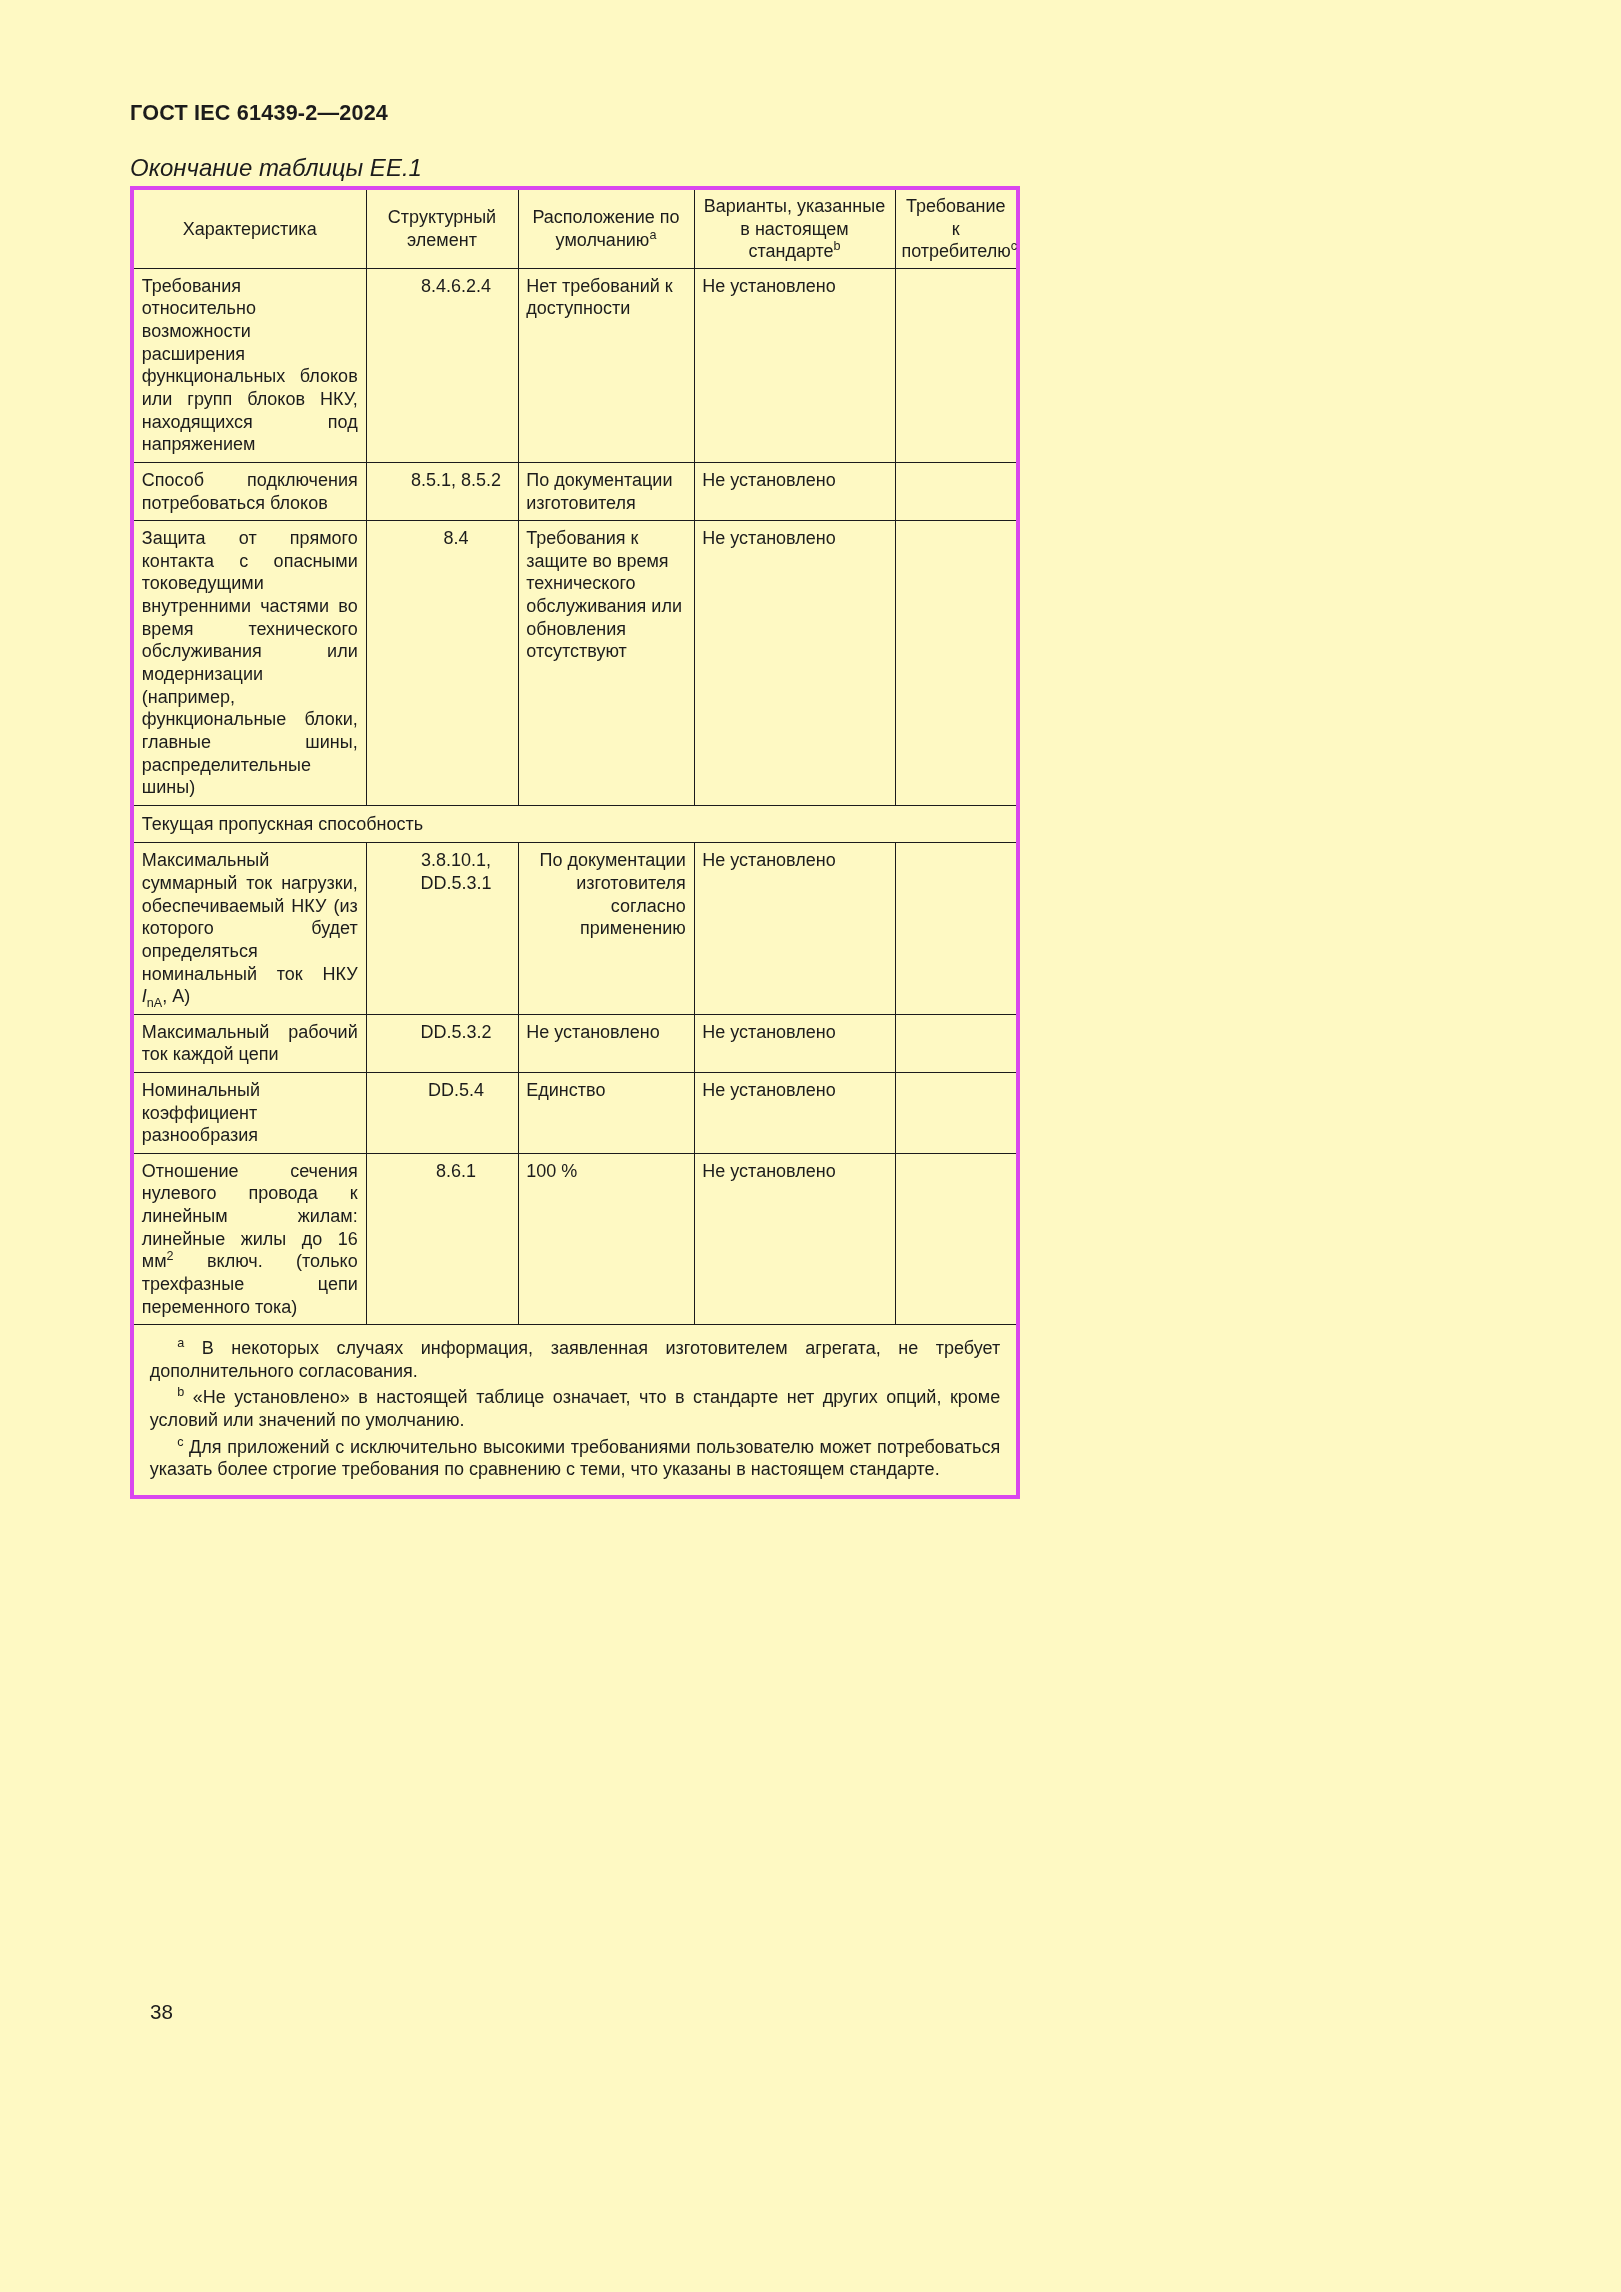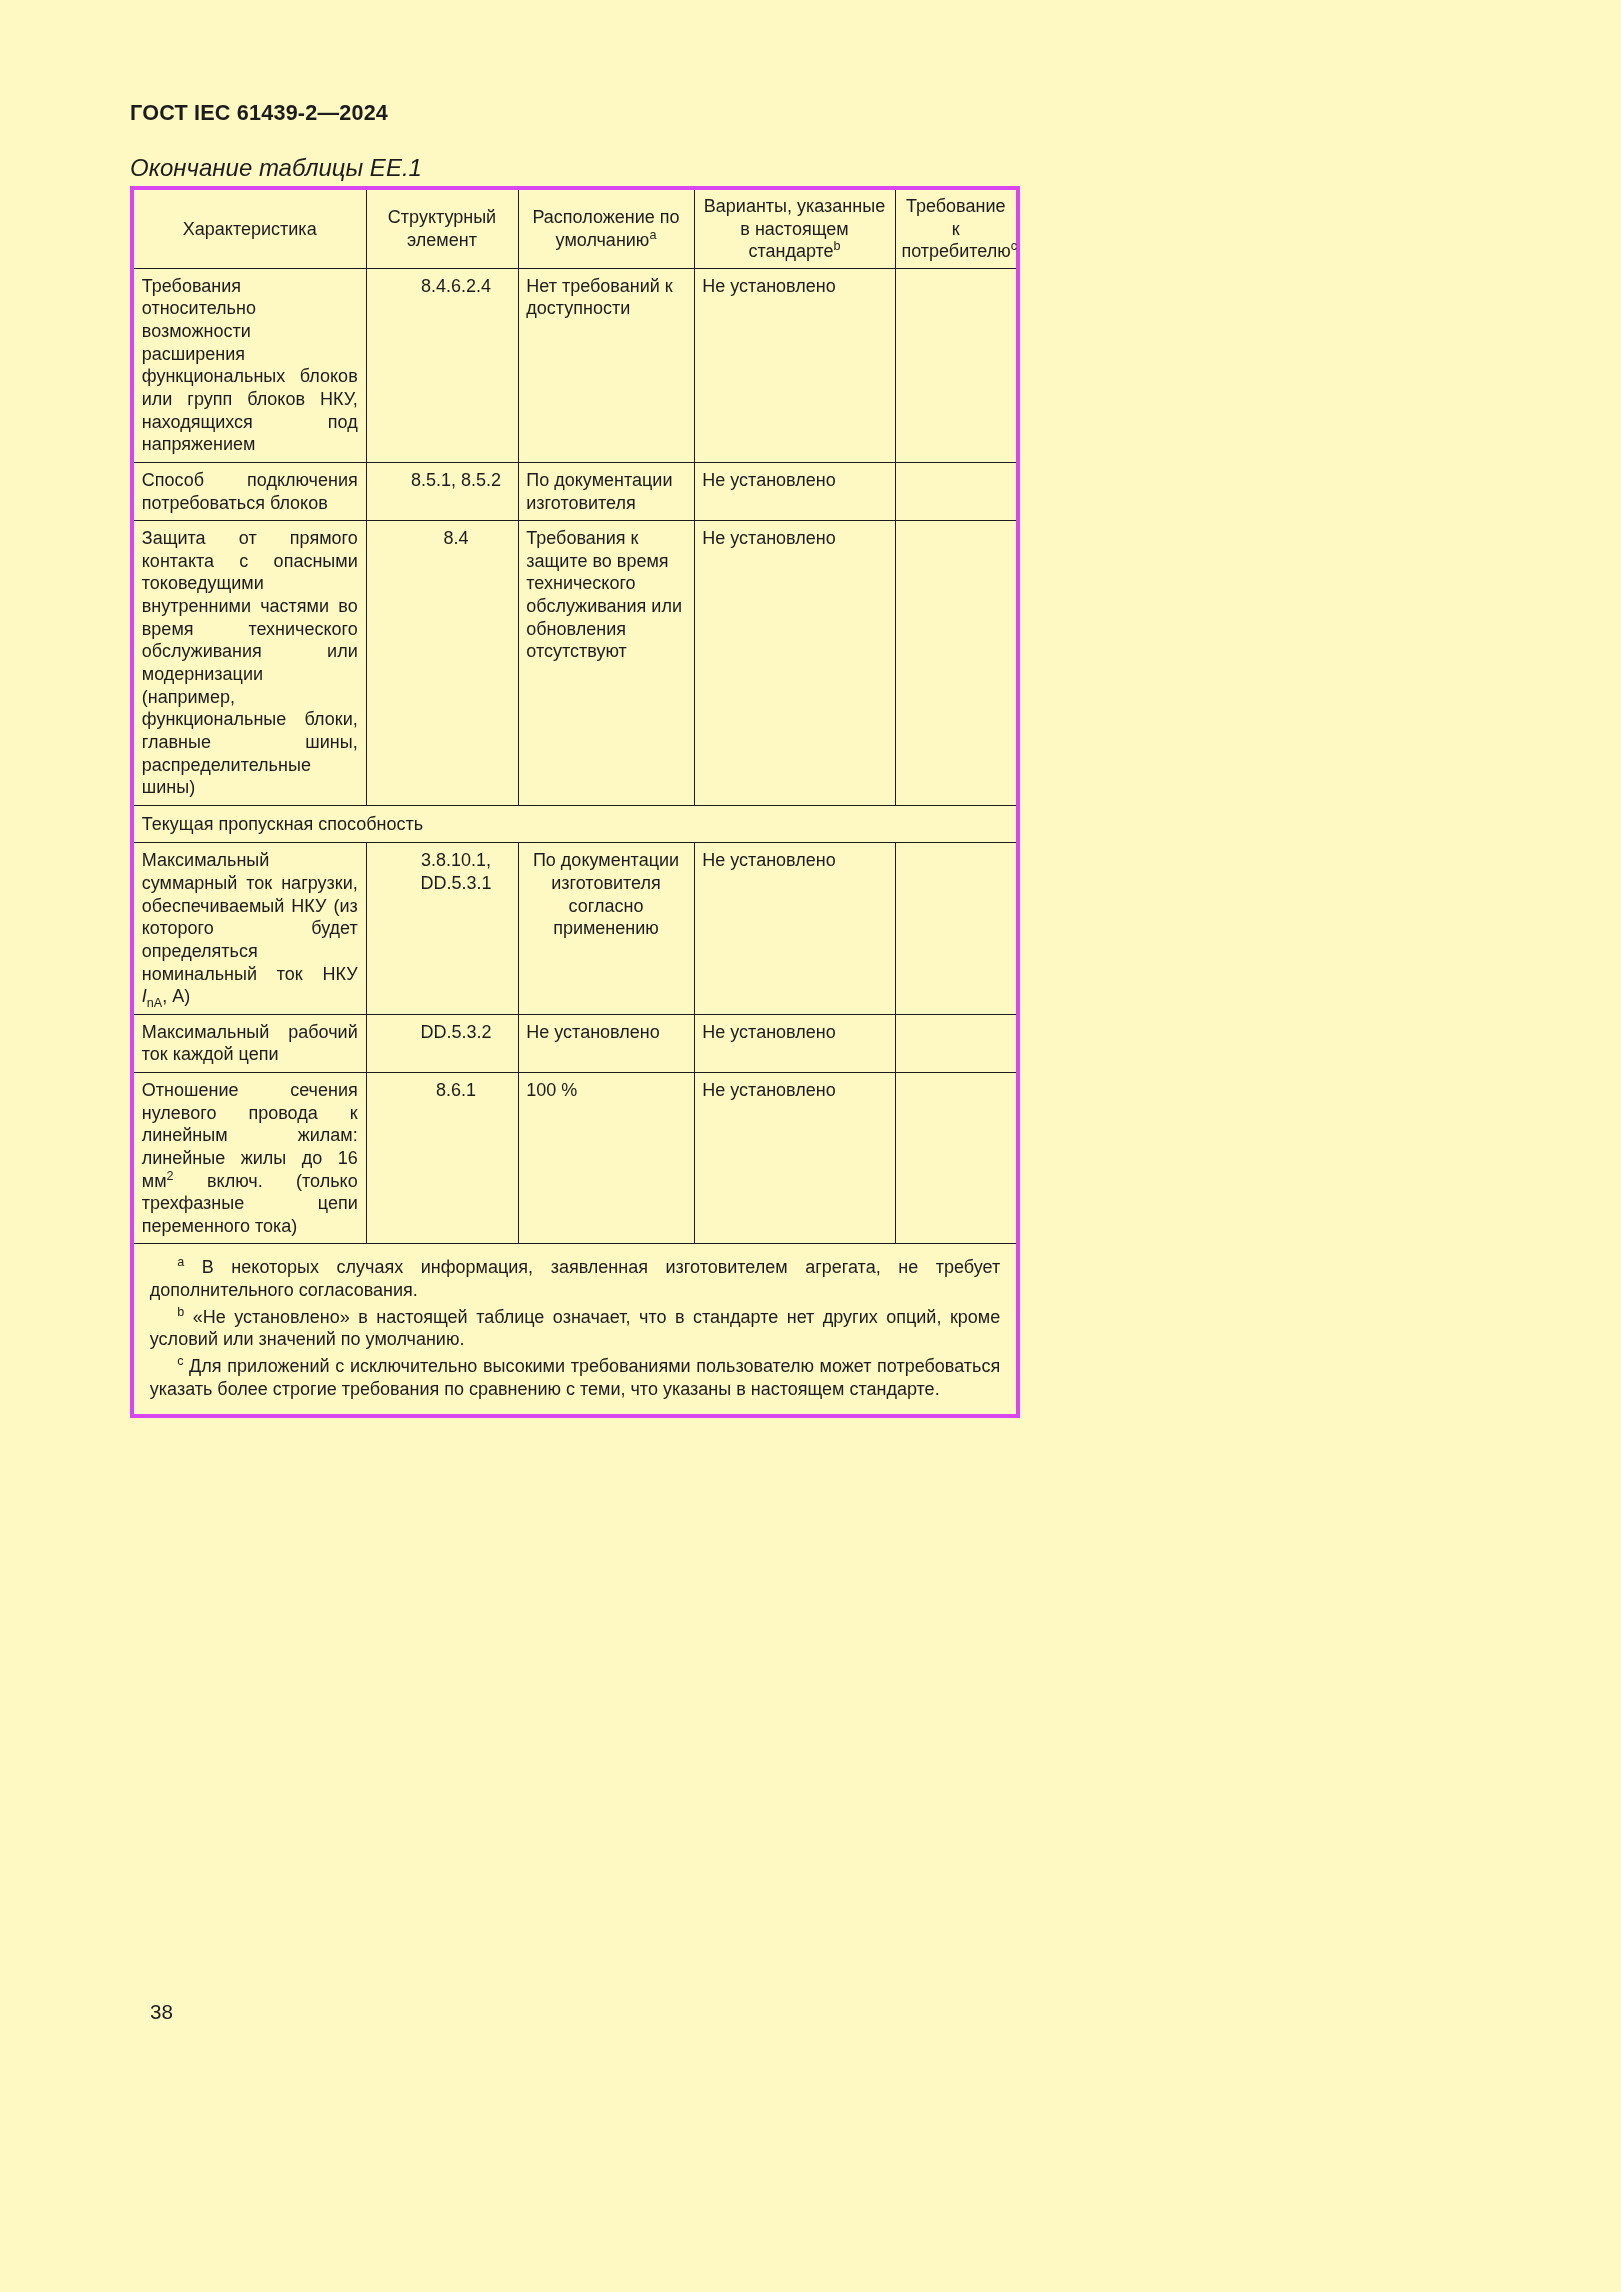--- a/index.html
+++ b/index.html
@@ -51,21 +51,21 @@
     padding: 4.9px 5.9px;
   }
   .col-char { width: 234px; }
   .col-elem { width: 152px; }
   .col-def  { width: 176px; }
   .col-var  { width: 201px; }
   .col-req  { width: 123px; }
   td.c-char { text-align: justify; }
   td.c-elem { text-align: center; padding-left: 36px; }
   td.c-def  { text-align: left; }
-  td.c-def.ctr { text-align: center; }
+  td.c-def.ctr { text-align: right; }
   td.c-var  { text-align: left; }
   td.section-cell { text-align: left; padding: 6.9px 7.8px; }
   td.footnotes { padding: 7.8px 11.8px 9.8px 11.8px; }
   td.footnotes p {
     text-align: justify;
     text-indent: 27.4px;
     margin: 4px;
   }
   sup { font-size: 70%; vertical-align: super; line-height: 0; }
   sub { font-size: 70%; vertical-align: sub; line-height: 0; }
@@ -142,20 +142,27 @@
       </tr>
 
       <tr>
         <td class="c-char">Максимальный рабочий ток каждой цепи</td>
         <td class="c-elem">DD.5.3.2</td>
         <td class="c-def">Не установлено</td>
         <td class="c-var">Не установлено</td>
         <td class="c-req"></td>
       </tr>
 
+      <tr>
+        <td class="c-char">Номинальный коэффициент разнообразия</td>
+        <td class="c-elem">DD.5.4</td>
+        <td class="c-def">Единство</td>
+        <td class="c-var">Не установлено</td>
+        <td class="c-req"></td>
+      </tr>
 
       <tr>
         <td class="c-char">Отношение сечения нулевого провода к линейным жилам: линейные жилы до 16 мм<sup>2</sup> включ. (только трехфазные цепи переменного тока)</td>
         <td class="c-elem">8.6.1</td>
         <td class="c-def">100 %</td>
         <td class="c-var">Не установлено</td>
         <td class="c-req"></td>
       </tr>
 
 

